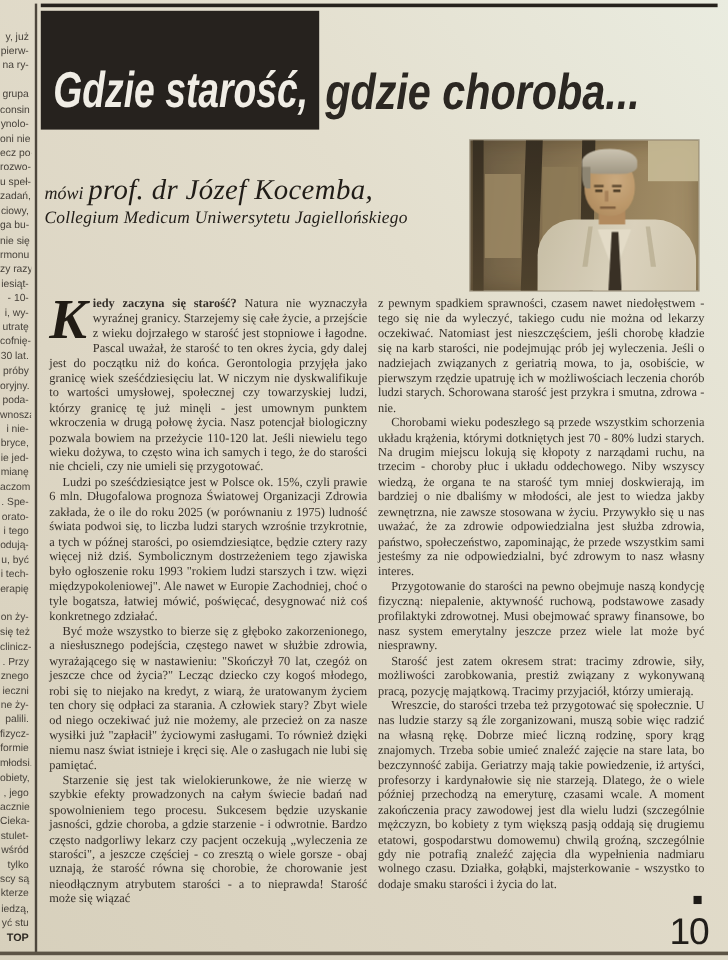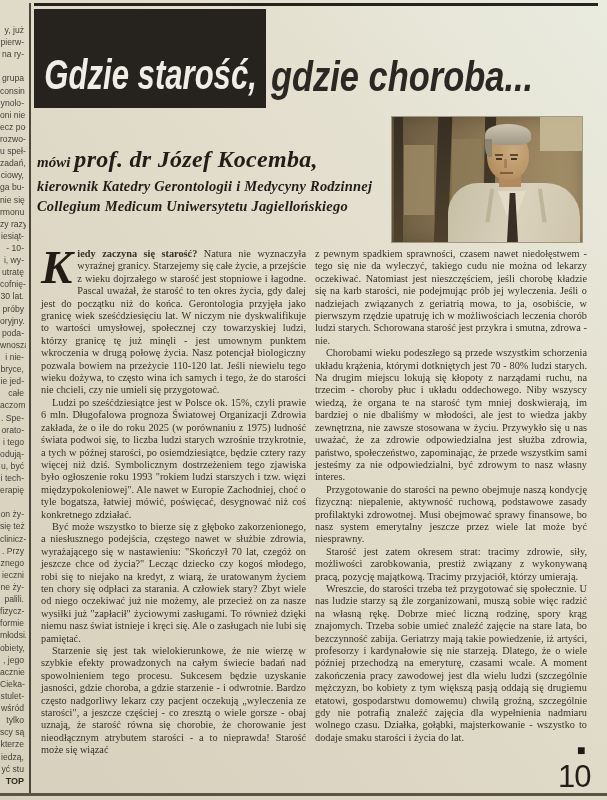--- a/index.html
+++ b/index.html
@@ -22,21 +22,21 @@
   .headline-primary{display:inline-block;color:#f0ede5;font-family:"Liberation Sans",sans-serif;
                     font-weight:bold;font-style:italic;font-size:42px;line-height:42px;
                     padding:0 0 12px 14px;white-space:nowrap;
                     transform:scaleX(0.74);transform-origin:left bottom;}
   .headline-secondary{position:absolute;left:271px;top:56px;color:#2b2722;
                       font-family:"Liberation Sans",sans-serif;font-weight:bold;font-style:italic;
                       font-size:42px;line-height:42px;white-space:nowrap;
                       transform:scaleX(0.82);transform-origin:left top;}
   
   .byline{position:absolute;left:37px;top:146px;color:#211d18;
-          font-family:"Liberation Serif",serif;font-weight:bold;font-style:italic;}
+          font-family:"Liberation Serif",serif;font-weight:normal;font-style:italic;}
   .byline-l1{white-space:nowrap;}
   .byline-prefix{font-size:15px;}
   .byline-name{font-size:24px;letter-spacing:0.3px;}
   .byline-role,.byline-inst{font-size:14.5px;line-height:19.5px;letter-spacing:0.2px;}
   .byline-role{margin-top:4px;}
   
   .photo{position:absolute;left:392px;top:117px;width:190px;height:125px;overflow:hidden;
          background:linear-gradient(100deg,#63553f 0%,#837050 38%,#99845f 68%,#ab9770 100%);
          box-shadow:inset 0 0 18px rgba(50,38,20,.45),0 0 0 1px rgba(90,78,55,.5);}
   .beam{position:absolute;top:-4px;height:140px;background:linear-gradient(#2c251b,#4a3d2a);}
@@ -118,21 +118,21 @@
         <div class="sb-line">utratę</div>
         <div class="sb-line">cofnię-</div>
         <div class="sb-line">30 lat.</div>
         <div class="sb-line">próby</div>
         <div class="sb-line">oryjny.</div>
         <div class="sb-line">poda-</div>
         <div class="sb-line">wnoszą</div>
         <div class="sb-line">i nie-</div>
         <div class="sb-line">bryce,</div>
         <div class="sb-line">ie jed-</div>
-        <div class="sb-line">całe</div>
+        <div class="sb-line">mianę</div>
         <div class="sb-line">aczom</div>
         <div class="sb-line">. Spe-</div>
         <div class="sb-line">orato-</div>
         <div class="sb-line">i tego</div>
         <div class="sb-line">odują-</div>
         <div class="sb-line">u, być</div>
         <div class="sb-line">i tech-</div>
         <div class="sb-line">erapię</div>
         <div class="sb-line">&nbsp;</div>
         <div class="sb-line">on ży-</div>
@@ -167,21 +167,20 @@
   <div class="headline-box">
     <span class="headline-primary">Gdzie starość,</span>
   </div>
   <div class="headline-secondary">gdzie choroba...</div>
 
   <div class="byline">
     <div class="byline-l1">
       <span class="byline-prefix">mówi</span>
       <span class="byline-name">prof. dr Józef Kocemba,</span>
     </div>
-    <div class="byline-role">kierownik Katedry Gerontologii i Medycyny Rodzinnej</div>
     <div class="byline-inst">Collegium Medicum Uniwersytetu Jagiellońskiego</div>
   </div>
 
   <div class="photo" title="prof. Józef Kocemba w białym fartuchu na tle drewnianego budynku">
     <div class="beam b1"></div>
     <div class="wallpatch wp1"></div>
     <div class="beam b2"></div>
     <div class="wallpatch wp2"></div>
     <div class="beam b3"></div>
     <div class="skypatch"></div>

